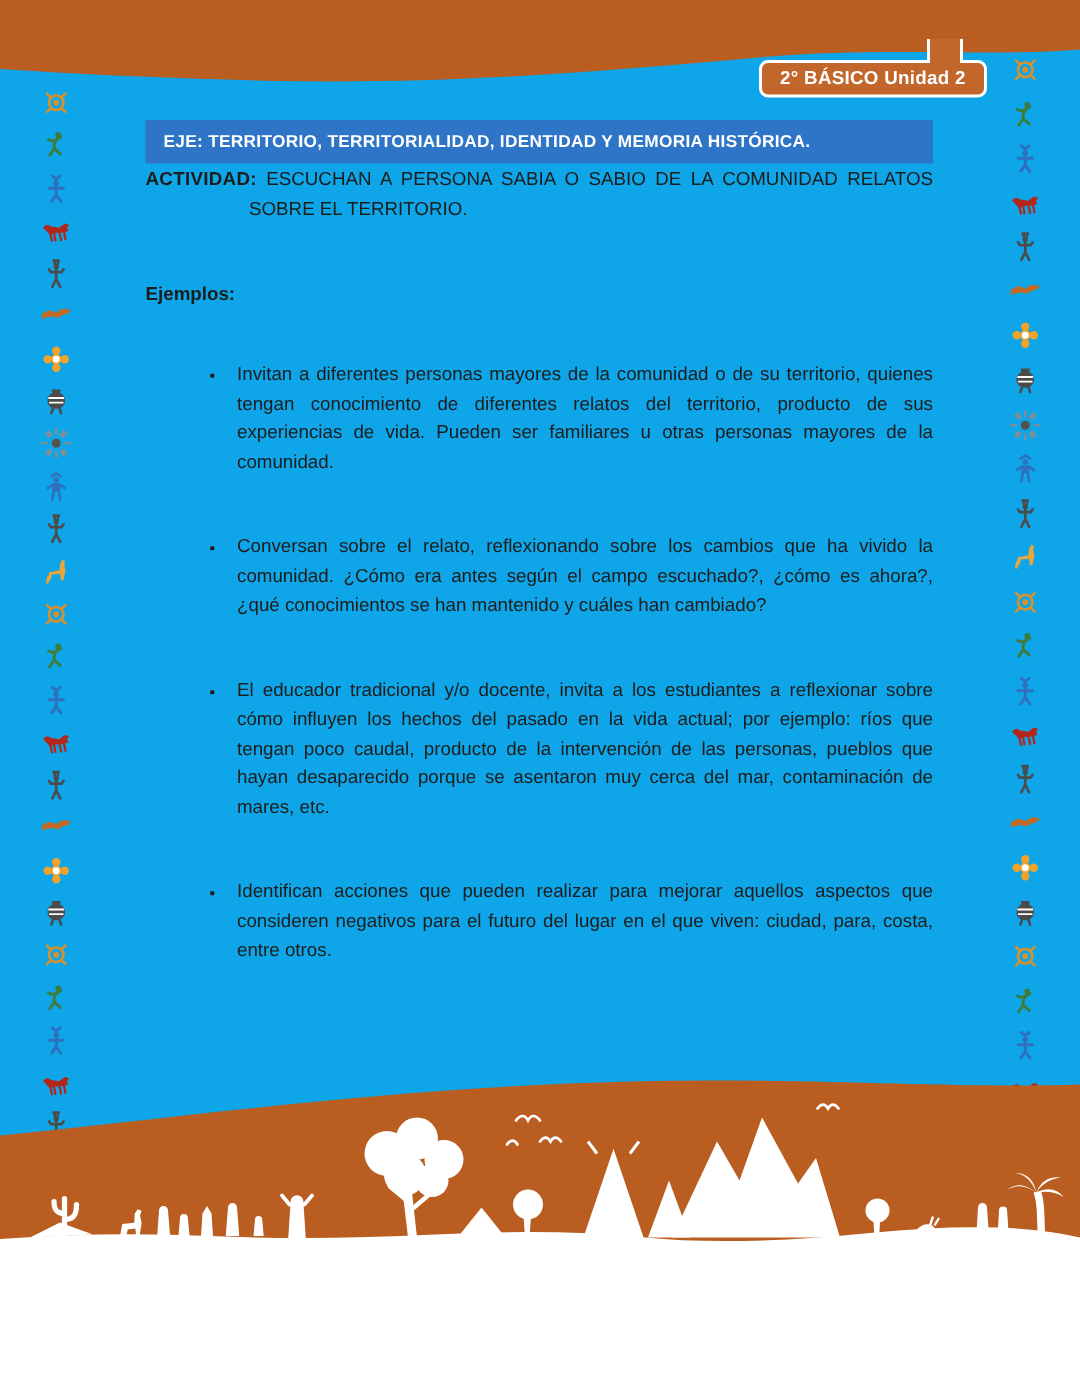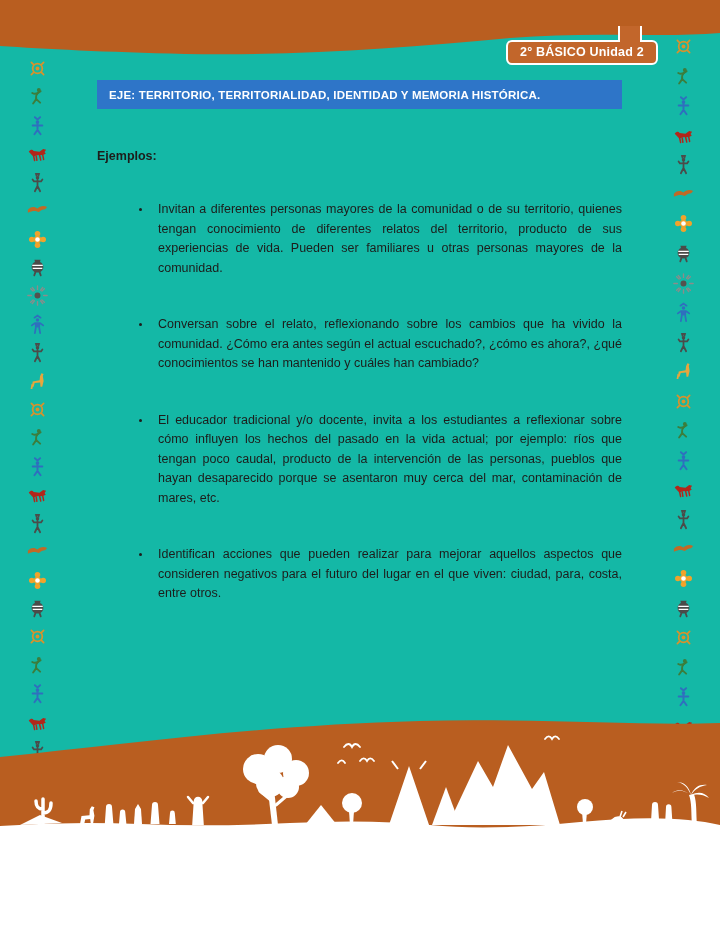--- a/index.html
+++ b/index.html
@@ -4,21 +4,21 @@
 <style>
   * { box-sizing: border-box; margin: 0; padding: 0; }
   html, body { background: #ffffff; }
   body { font-family: "Liberation Sans", sans-serif; }
 
   .page {
     position: relative;
     width: 720px;
     height: 832px;
     margin: 0 auto;
-    background: #14b8a6;
+    background: #0ea5e9;
     overflow: hidden;
     color: #1d1d1b;
   }
 
   
   .header-band { position: absolute; top: 0; left: 0; width: 720px; height: 70px; }
 
   .unit-badge {
     position: absolute;
     top: 40px;
@@ -77,21 +77,20 @@
     margin-bottom: 27px;
   }
 
   .eje-banner {
     background: var(--banner, #2e75c8);
     color: #ffffff;
     font-weight: bold;
     font-size: 11.5px;
     padding: 9px 12px 8px;
     letter-spacing: .2px;
-    margin-bottom: 40px;
   }
 
   .activity {
     font-size: 12.5px;
     line-height: 20px;
     text-align: justify;
     padding-left: 69px;
     text-indent: -69px;
     margin-bottom: 40px;
   }
@@ -526,26 +525,27 @@
       </span>
     </div>
 
   <div class="content">
 
 
     <div class="eje-banner">
       <span>EJE: TERRITORIO, TERRITORIALIDAD, IDENTIDAD Y MEMORIA HISTÓRICA.</span>
     </div>
 
+    <p class="activity"><b>ACTIVIDAD:</b> <span>ESCUCHAN A PERSONA SABIA O SABIO DE LA COMUNIDAD RELATOS SOBRE EL TERRITORIO.</span></p>
 
     <p class="examples-heading">Ejemplos:</p>
 
     <ul class="bullet-list">
       <li>Invitan a diferentes personas mayores de la comunidad o de su territorio, quienes tengan conocimiento de diferentes relatos del territorio, producto de sus experiencias de vida. Pueden ser familiares u otras personas mayores de la comunidad.</li>
-      <li>Conversan sobre el relato, reflexionando sobre los cambios que ha vivido la comunidad. ¿Cómo era antes según el actual escuchado?, ¿cómo es ahora?, ¿qué conocimientos se han mantenido y cuáles han cambiado?</li>
+      <li>Conversan sobre el relato, reflexionando sobre los cambios que ha vivido la comunidad. ¿Cómo era antes según el campo escuchado?, ¿cómo es ahora?, ¿qué conocimientos se han mantenido y cuáles han cambiado?</li>
       <li>El educador tradicional y/o docente, invita a los estudiantes a reflexionar sobre cómo influyen los hechos del pasado en la vida actual; por ejemplo: ríos que tengan poco caudal, producto de la intervención de las personas, pueblos que hayan desaparecido porque se asentaron muy cerca del mar, contaminación de mares, etc.</li>
       <li>Identifican acciones que pueden realizar para mejorar aquellos aspectos que consideren negativos para el futuro del lugar en el que viven: ciudad, para, costa, entre otros.</li>
     </ul>
   </div>
 
   <svg class="footer-band" viewBox="0 0 720 115" preserveAspectRatio="none" aria-hidden="true">
     <path class="band-fill" d="M0 40 C120 28 260 8 420 4 C530 1 640 9 720 6 L720 115 L0 115 Z" fill="#b95e20"></path>
     <g fill="#ffffff">
 
       <path d="M0 109 Q70 104 140 107 T290 106 T430 108 T580 105 T720 108 L720 115 L0 115 Z"></path>

